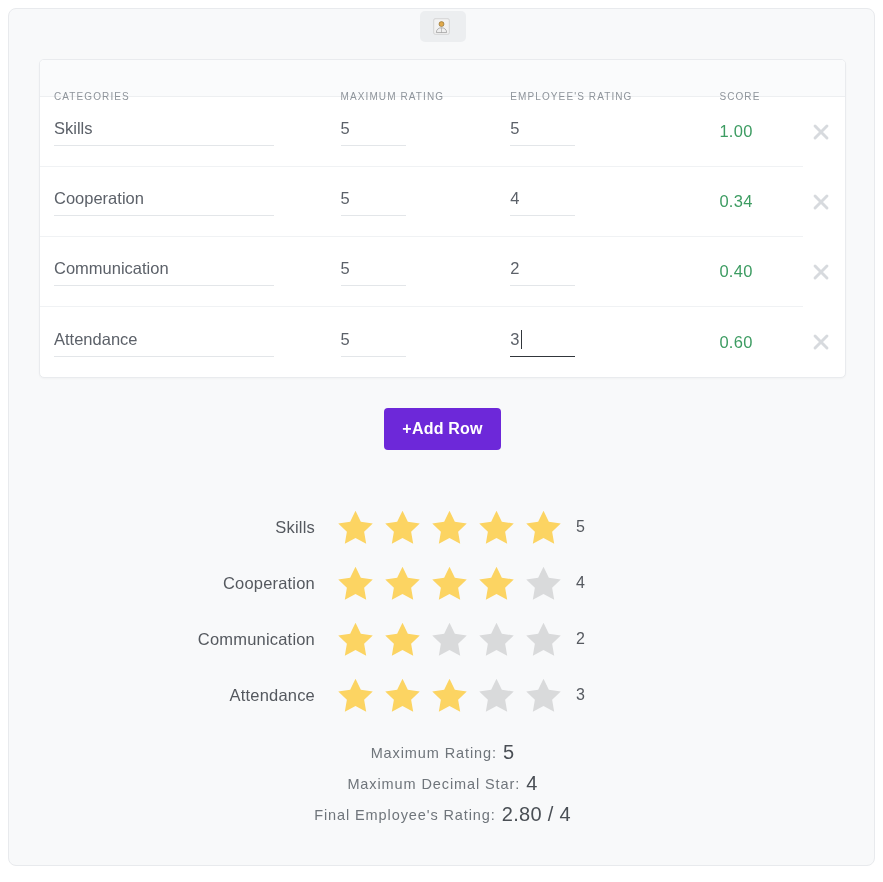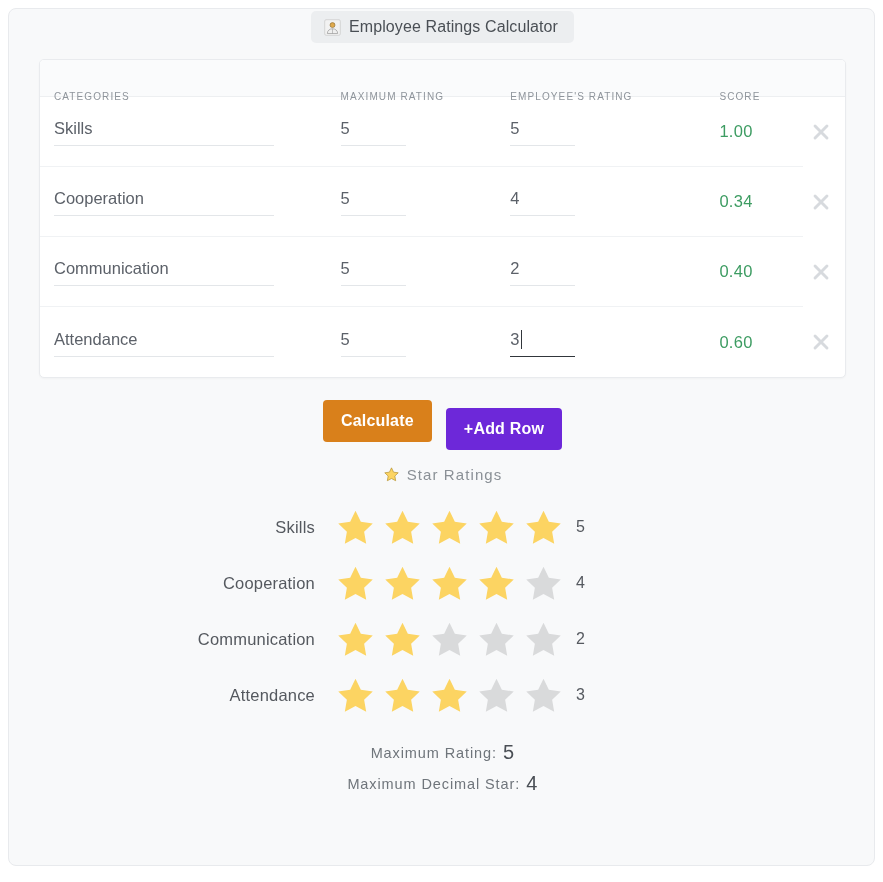--- a/index.html
+++ b/index.html
@@ -268,21 +268,20 @@
   <div class="outer-card">
 
     <div class="title-bar">
       <div class="title-pill">
         <svg class="title-icon" viewBox="0 0 24 24">
           <rect x="1" y="1" width="22" height="22" rx="2" fill="#f2f2f2" stroke="#c9c9c9" stroke-width="1"></rect>
           <circle cx="12" cy="8.6" r="3.5" fill="#e0a94b" stroke="#8a6a2a" stroke-width="0.9"></circle>
           <path d="M4.7 20.5c0-4.3 3.3-6.7 7.3-6.7s7.3 2.4 7.3 6.7z" fill="#efefef" stroke="#8f8f8f" stroke-width="0.9"></path>
           <path d="M12 13.9v6.6" stroke="#9a9a9a" stroke-width="0.8"></path>
         </svg>
-        <span class="title-text">Employee Ratings Calculator</span>
       </div>
     </div>
 
     <div class="table-card">
       <div class="thead">
         <div class="th c-cat">CATEGORIES</div>
         <div class="th c-max">MAXIMUM RATING</div>
         <div class="th c-emp">EMPLOYEE'S RATING</div>
         <div class="th c-score">SCORE</div>
         <div class="th c-del"></div>
@@ -357,30 +356,23 @@
               <svg class="del-x" viewBox="0 0 24 24">
                 <path d="M5.5 5.5 L18.5 18.5 M18.5 5.5 L5.5 18.5" stroke="#d7dade" stroke-width="3.2" stroke-linecap="round"></path>
               </svg>
             </div>
             <div class="sep-mask"></div>
           </div>
         </div>
     </div>
 
     <div class="btn-row">
-      <button class="btn btn-calc">Calculate</button>
       <button class="btn btn-add">+Add Row</button>
     </div>
 
-    <div class="stars-head">
-      <svg class="sh-icon" viewBox="0 0 24 24">
-        <path d="M12 2.6l2.9 6.1 6.6.9-4.8 4.6 1.2 6.6L12 17.7 6.1 20.8l1.2-6.6L2.5 9.6l6.6-.9z" fill="#fcd462" stroke="#b59331" stroke-width="1"></path>
-      </svg>
-      <span class="sh-text">Star Ratings</span>
-    </div>
 
     <div class="star-list" id="star-list">
         <div class="star-row">
           <div class="sr-label">Skills</div>
           <div class="sr-stars">
             <svg viewBox="0 0 24 24">
               <path d="M12 3.1 L14.85 8.9 L21.2 9.85 L16.6 14.3 L17.7 20.6 L12 17.6 L6.3 20.6 L7.4 14.3 L2.8 9.85 L9.15 8.9 Z" fill="#fcd462"></path>
             </svg>
             <svg viewBox="0 0 24 24">
               <path d="M12 3.1 L14.85 8.9 L21.2 9.85 L16.6 14.3 L17.7 20.6 L12 17.6 L6.3 20.6 L7.4 14.3 L2.8 9.85 L9.15 8.9 Z" fill="#fcd462"></path>
@@ -464,16 +456,20 @@
 
     <div class="summary" id="summary">
         <div class="sum-line">
           <span class="sum-label">Maximum Rating:</span>
           <span class="sum-value">5</span>
         </div>
         <div class="sum-line">
           <span class="sum-label">Maximum Decimal Star:</span>
           <span class="sum-value">4</span>
         </div>
+        <div class="sum-line">
+          <span class="sum-label">Final Employee's Rating:</span>
+          <span class="sum-value">2.80 / 4</span>
+        </div>
       </div>
 
   </div>
 </div>
 
 </body></html>

